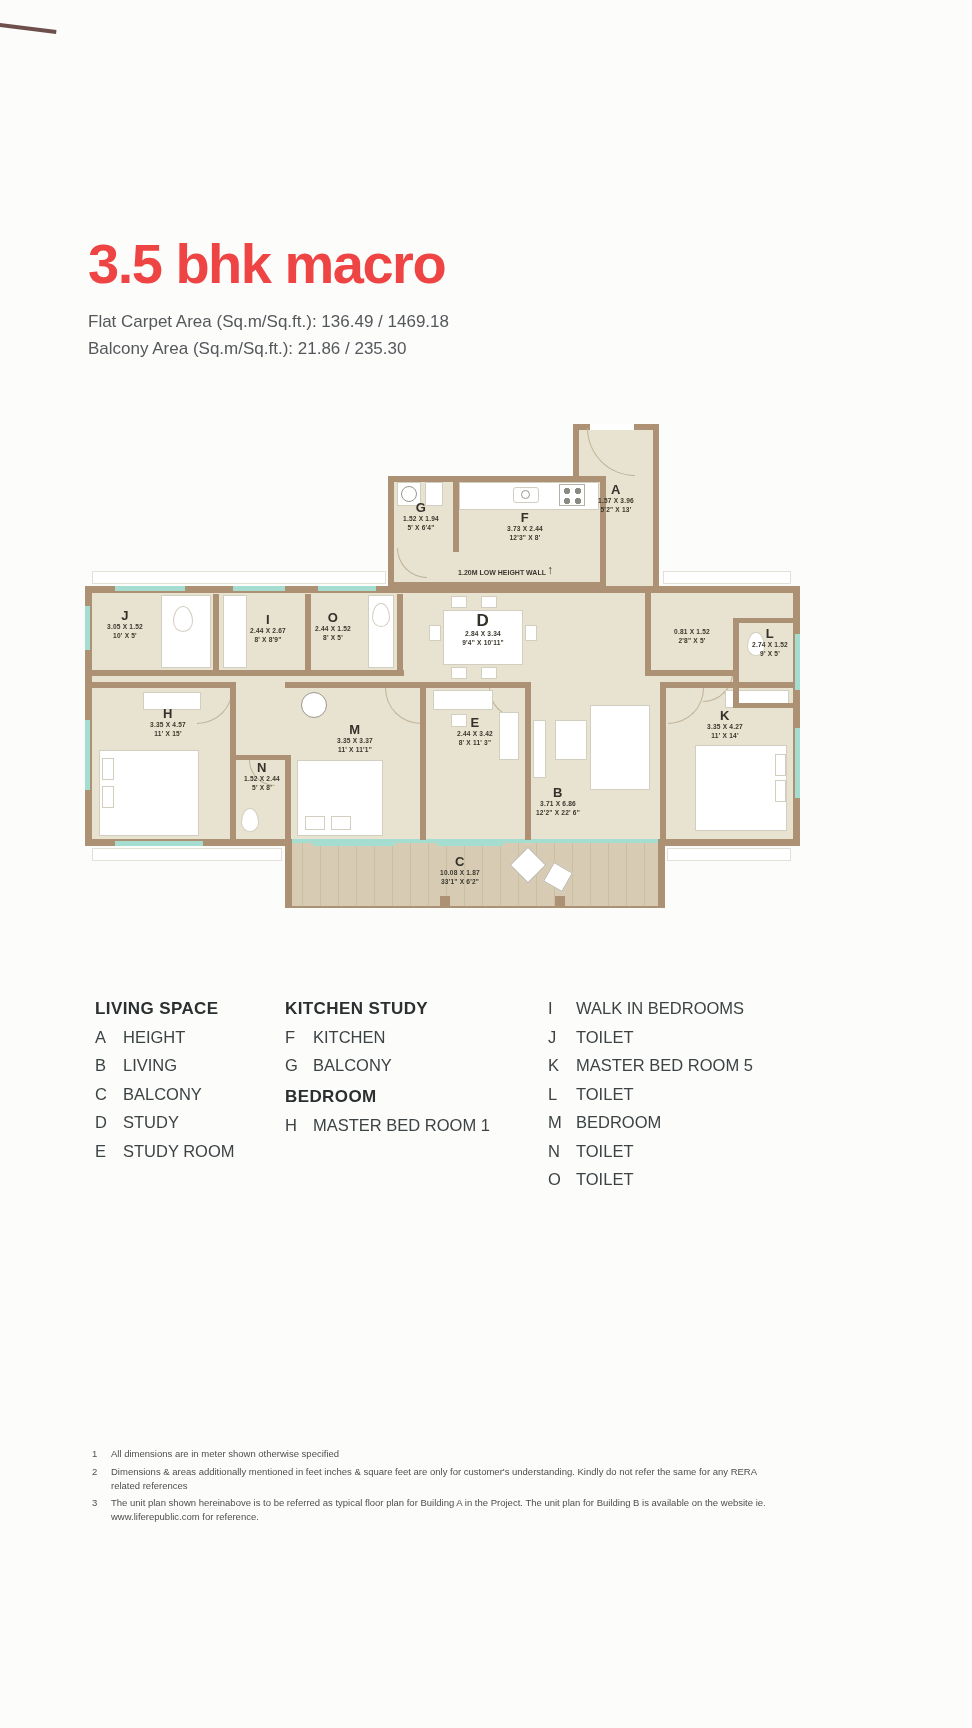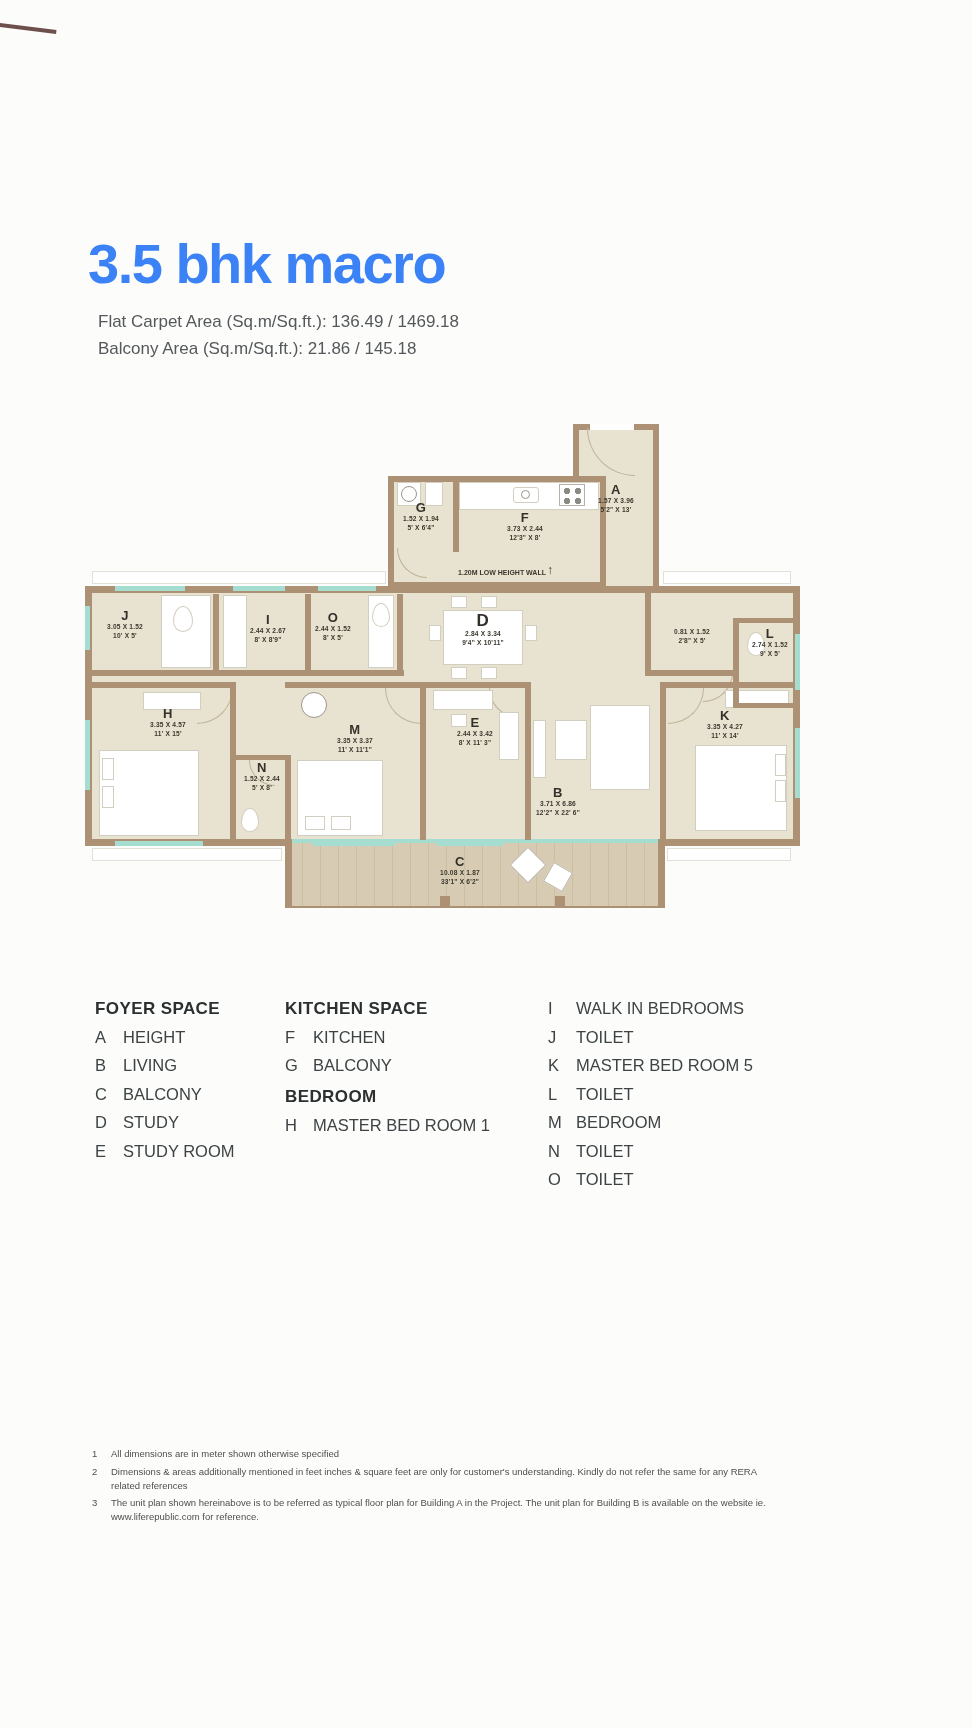--- a/index.html
+++ b/index.html
@@ -6,22 +6,22 @@
   html,body { background:#ffffff; }
   .page {
     position: relative; width: 972px; height: 1728px;
     background: #fcfcfb; overflow: hidden;
     font-family: "Liberation Sans", sans-serif;
   }
   
   .corner-mark { position:absolute; left:-8px; top:26px; width:64px; height:12px;
     border-top:4px solid #53302c; transform:rotate(7deg); opacity:.85; }
   .hdr { position:absolute; left:88px; top:234px; }
-  .hdr h1 { font-size:56px; font-weight:700; letter-spacing:-1.5px; color:#3b82f6; line-height:60px; }
-  .hdr .sub { font-size:17px; color:#55585b; line-height:27px;margin-left:10px; }
+  .hdr h1 { font-size:56px; font-weight:700; letter-spacing:-1.5px; color:#ef4444; line-height:60px; }
+  .hdr .sub { font-size:17px; color:#55585b; line-height:27px; }
   .hdr .sub:first-of-type { margin-top:14px; }
   
   .plan { position:absolute; left:85px; top:420px; width:715px; height:492px; }
   .ledge { position:absolute; background:#ffffff; border:1px solid #e3e0d7; z-index:1; }
   .blk  { position:absolute; background:#e8e2d1; border:6px solid #ac9175; z-index:2; }
   .blk-main { border-width:7px; }
   .deck { position:absolute; z-index:3;
     background:repeating-linear-gradient(90deg,#d7ccb3 0 17px,#cbbfa3 17px 18px);
     border-top:4px solid #a5ddd0; border-bottom:2px solid #ac9175; }
   .w    { position:absolute; background:#ac9175; z-index:10; }
@@ -66,21 +66,21 @@
 </head>
 <body>
 
 <div class="page">
 
   <div class="corner-mark"></div>
 
   <div class="hdr">
     <h1>3.5 bhk macro</h1>
     <div class="sub">Flat Carpet Area (Sq.m/Sq.ft.): 136.49 / 1469.18</div>
-    <div class="sub">Balcony Area (Sq.m/Sq.ft.): 21.86 / 145.18</div>
+    <div class="sub">Balcony Area (Sq.m/Sq.ft.): 21.86 / 235.30</div>
   </div>
 
   <div class="plan">
 
     <div class="ledge" style="left:7px;top:151px;width:294px;height:13px"></div>
     <div class="ledge" style="left:578px;top:151px;width:128px;height:13px"></div>
     <div class="ledge" style="left:7px;top:428px;width:190px;height:13px"></div>
     <div class="ledge" style="left:582px;top:428px;width:124px;height:13px"></div>
 
     <div class="blk" style="left:488px;top:4px;width:86px;height:168px"></div>
@@ -258,30 +258,30 @@
       <div class="rdim">11' X 14'</div>
     </div>
     <div class="rlabel" style="left:375px;top:434px">
       <div class="rletter">C</div>
       <div class="rdim">10.08 X 1.87</div>
       <div class="rdim">33'1" X 6'2"</div>
     </div>
   </div>
 
   <div class="legend lg-col1">
-    <div class="lg-header">FOYER SPACE</div>
+    <div class="lg-header">LIVING SPACE</div>
     <div class="lg-row"><span class="lg-key">A</span><span>HEIGHT</span></div>
     <div class="lg-row"><span class="lg-key">B</span><span>LIVING</span></div>
     <div class="lg-row"><span class="lg-key">C</span><span>BALCONY</span></div>
     <div class="lg-row"><span class="lg-key">D</span><span>STUDY</span></div>
     <div class="lg-row"><span class="lg-key">E</span><span>STUDY ROOM</span></div>
   </div>
 
   <div class="legend lg-col2">
-    <div class="lg-header">KITCHEN SPACE</div>
+    <div class="lg-header">KITCHEN STUDY</div>
     <div class="lg-row"><span class="lg-key">F</span><span>KITCHEN</span></div>
     <div class="lg-row"><span class="lg-key">G</span><span>BALCONY</span></div>
     <div class="lg-header second">BEDROOM</div>
     <div class="lg-row"><span class="lg-key">H</span><span>MASTER BED ROOM 1</span></div>
   </div>
 
   <div class="legend lg-col3">
     <div class="lg-row"><span class="lg-key">I</span><span>WALK IN BEDROOMS</span></div>
     <div class="lg-row"><span class="lg-key">J</span><span>TOILET</span></div>
     <div class="lg-row"><span class="lg-key">K</span><span>MASTER BED ROOM 5</span></div>

